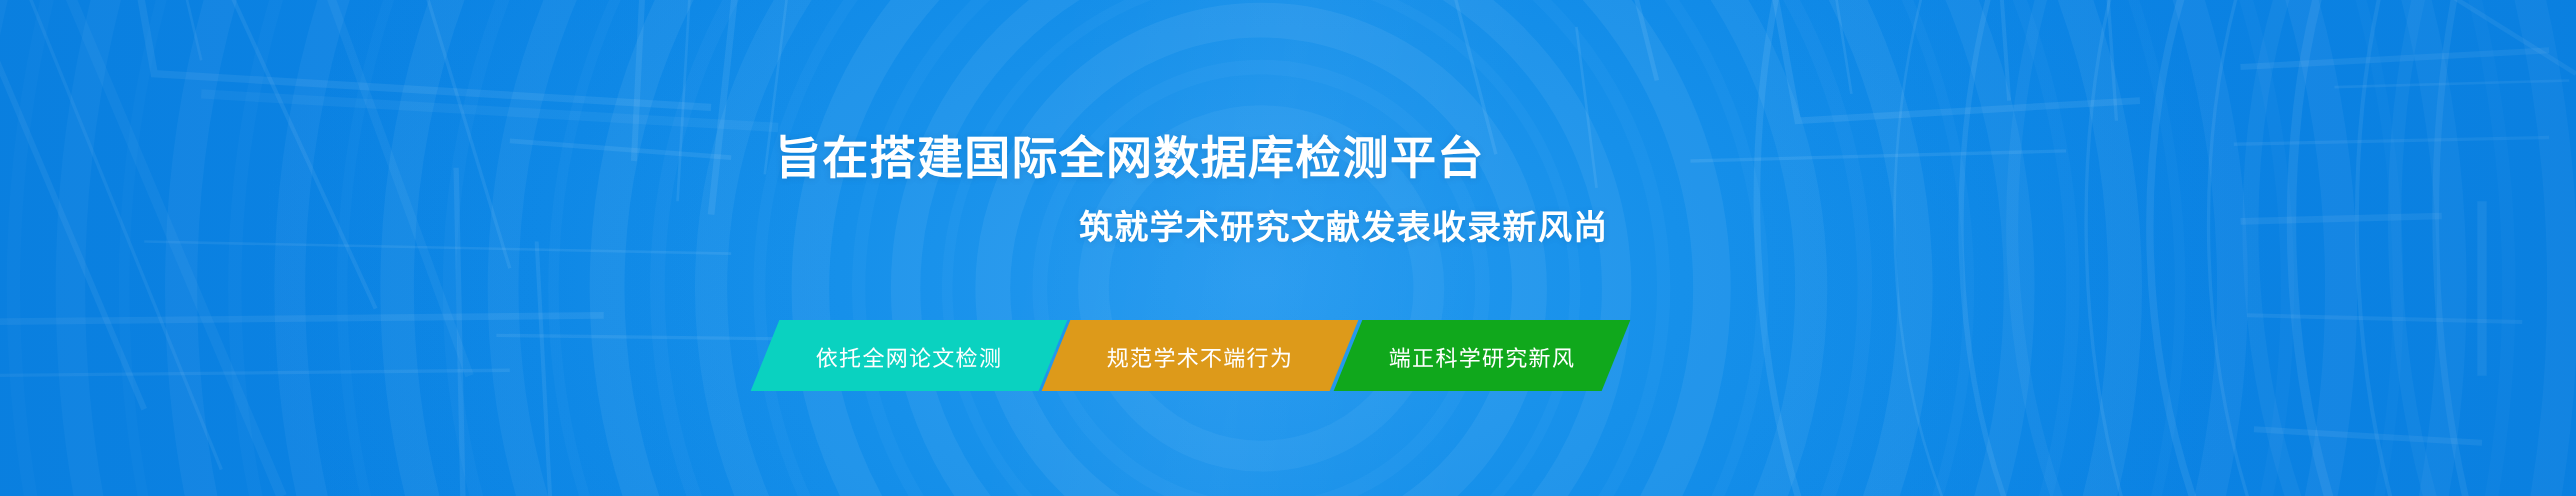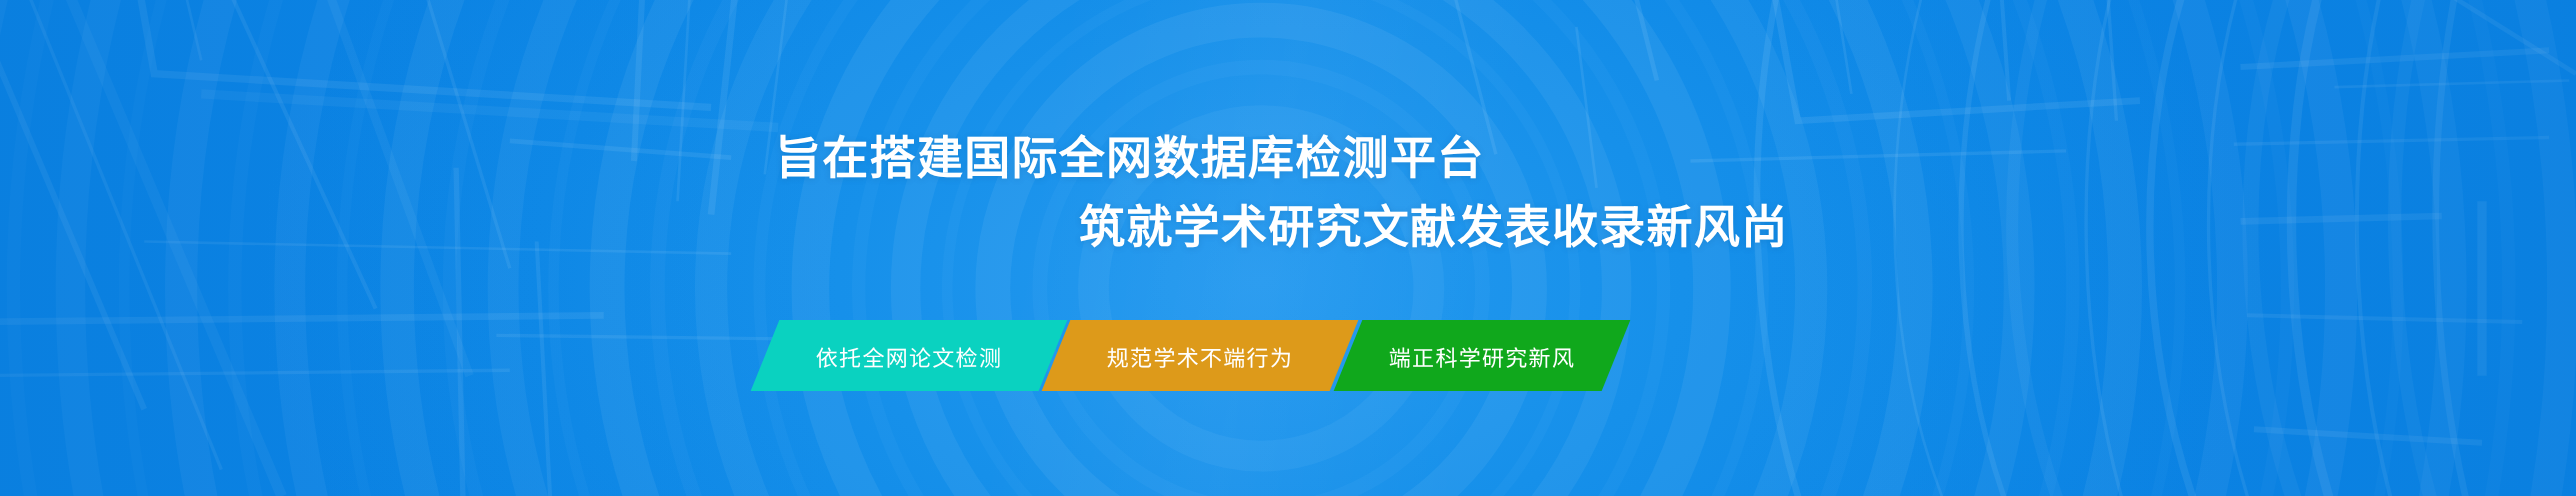--- a/index.html
+++ b/index.html
@@ -57,21 +57,21 @@
   }
   .headline-1 {
     left: 775px;
     top: 127px;
     font-size: 46px;
     line-height: 62px;
   }
   .headline-2 {
     left: 1079px;
     top: 196px;
-    font-size: 46px;
+    font-size: 34px;
     line-height: 62px;
   }
 
   
   .tags {
     position: absolute;
     left: 765px;
     top: 320px;
     height: 71px;
     display: flex;

